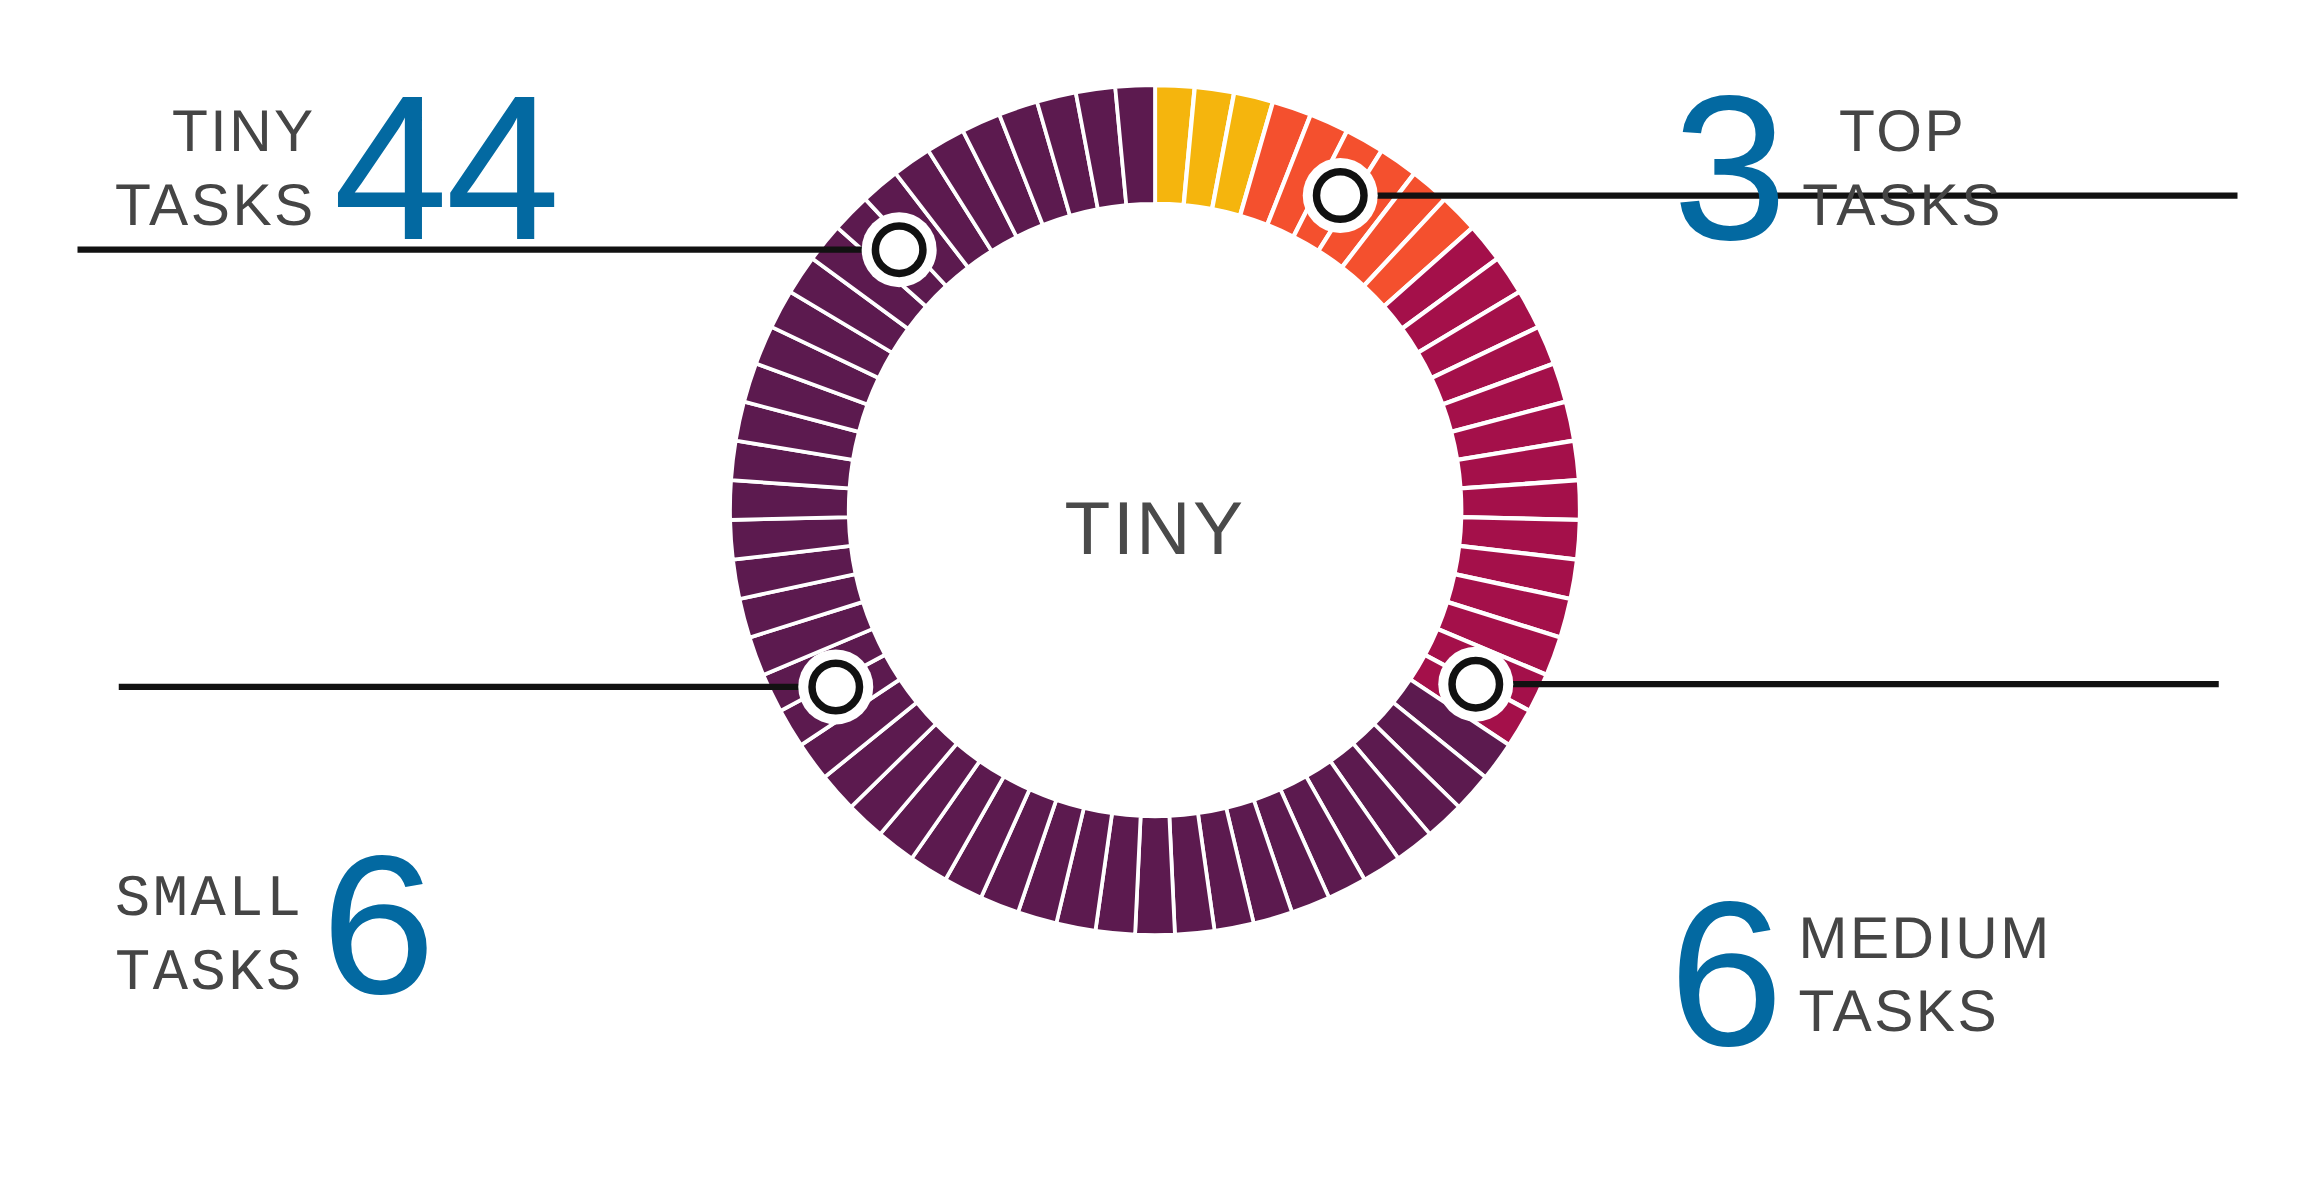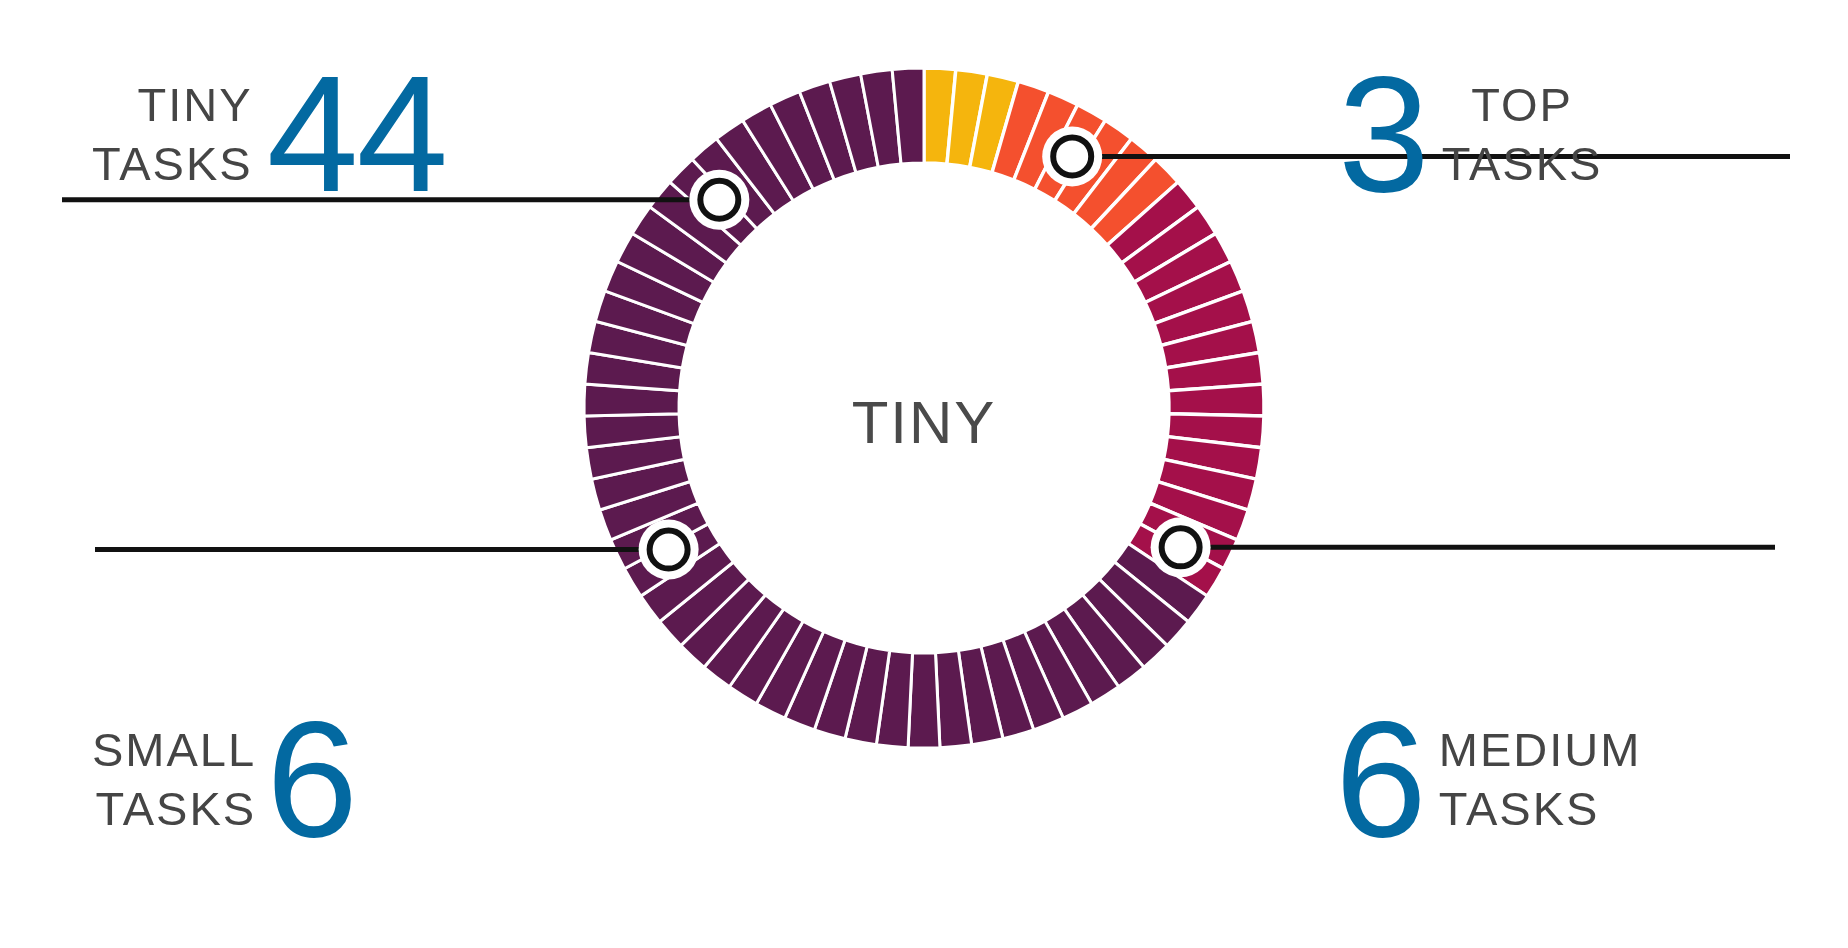--- a/index.html
+++ b/index.html
@@ -26,21 +26,21 @@
   #c-tiny{left:92px;top:62px;}
   #c-tiny .words{text-align:center;align-items:flex-end;margin-bottom:14px;}
   #c-tiny .bignum{margin-left:14px;}
 
   
   #c-top{left:1338px;top:62px;}
   #c-top .words{text-align:left;align-items:center;margin-bottom:14px;}
   #c-top .bignum{margin-right:14px;}
 
   
-  #c-small{left:92px;top:707px;}
+  #c-small{left:92px;top:678px;font-family:Liberation Mono, monospace;}
   #c-small .words{text-align:right;align-items:flex-end;margin-bottom:14px;}
   #c-small .bignum{margin-left:10px;}
 
   
   #c-medium{left:1335px;top:707px;}
   #c-medium .words{text-align:center;align-items:flex-start;margin-bottom:14px;}
   #c-medium .bignum{margin-right:14px;}
 
   .center-title{
     position:absolute;left:724px;top:388px;width:400px;

